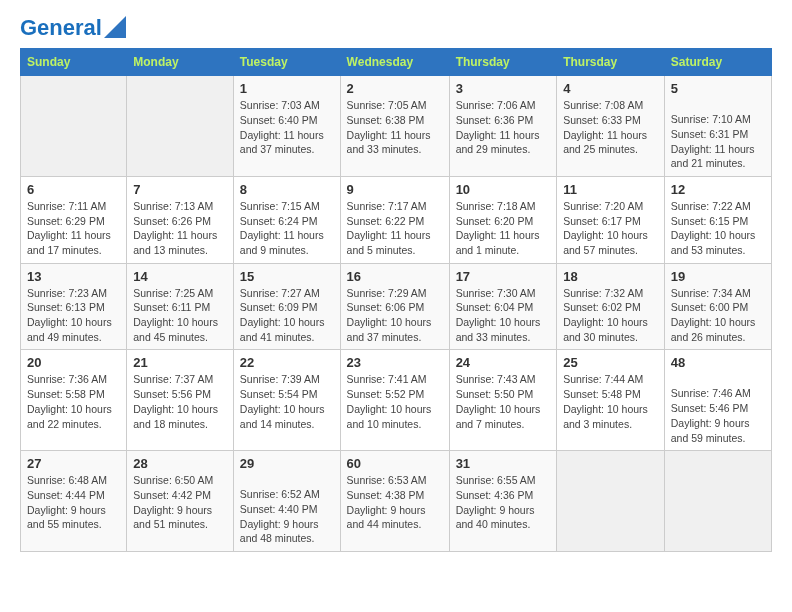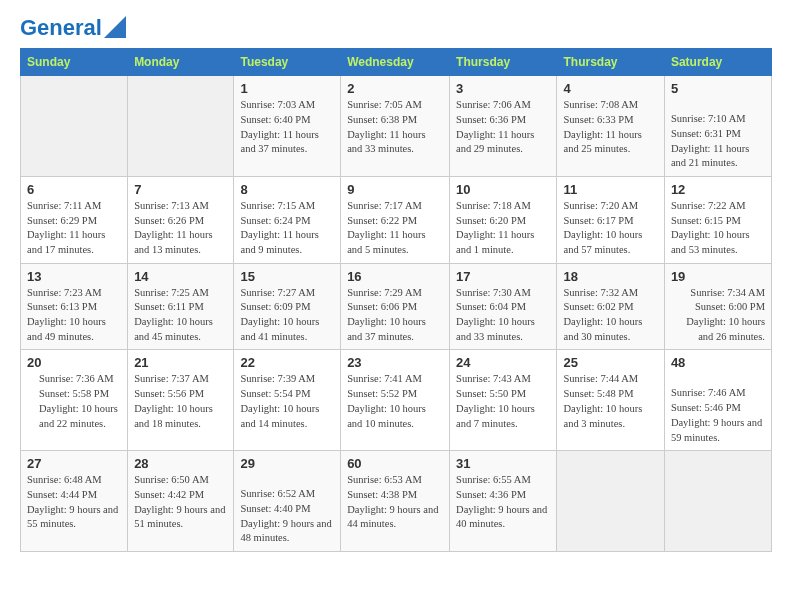--- a/index.html
+++ b/index.html
@@ -67,21 +67,20 @@
       font-size: 13px;
       font-weight: bold;
       color: #333;
       display: block;
       margin-bottom: 2px;
     }
     .cell-info {
       color: #444;
       font-size: 10.5px;
       line-height: 1.4;
-      font-family: Liberation Serif, serif;
     }
     tbody tr:nth-child(odd) td { background: #f9f9f9; }
     tbody tr:nth-child(even) td { background: #fff; }
     td.empty { background: #f0f0f0 !important; }
   </style>
 </head>
 <body>
 
 <div class="header-area">
   <div class="logo">
@@ -226,29 +225,29 @@
 Daylight: 10 hours and 33 minutes.</div>
         </td>
         <td>
           <span class="day-number">18</span>
           <div class="cell-info" style="white-space: pre-line;">Sunrise: 7:32 AM
 Sunset: 6:02 PM
 Daylight: 10 hours and 30 minutes.</div>
         </td>
         <td>
           <span class="day-number">19</span>
-          <div class="cell-info" style="white-space: pre-line; text-align: right;">Sunrise: 7:34 AM
+          <div class="cell-info" style="white-space: pre-line;">Sunrise: 7:34 AM
 Sunset: 6:00 PM
 Daylight: 10 hours and 26 minutes.</div>
         </td>
       </tr>
       <tr>
         <td>
           <span class="day-number">20</span>
-          <div class="cell-info" style="white-space: pre-line; margin-left: 12px;">Sunrise: 7:36 AM
+          <div class="cell-info" style="white-space: pre-line;">Sunrise: 7:36 AM
 Sunset: 5:58 PM
 Daylight: 10 hours and 22 minutes.</div>
         </td>
         <td>
           <span class="day-number">21</span>
           <div class="cell-info" style="white-space: pre-line;">Sunrise: 7:37 AM
 Sunset: 5:56 PM
 Daylight: 10 hours and 18 minutes.</div>
         </td>
         <td>

